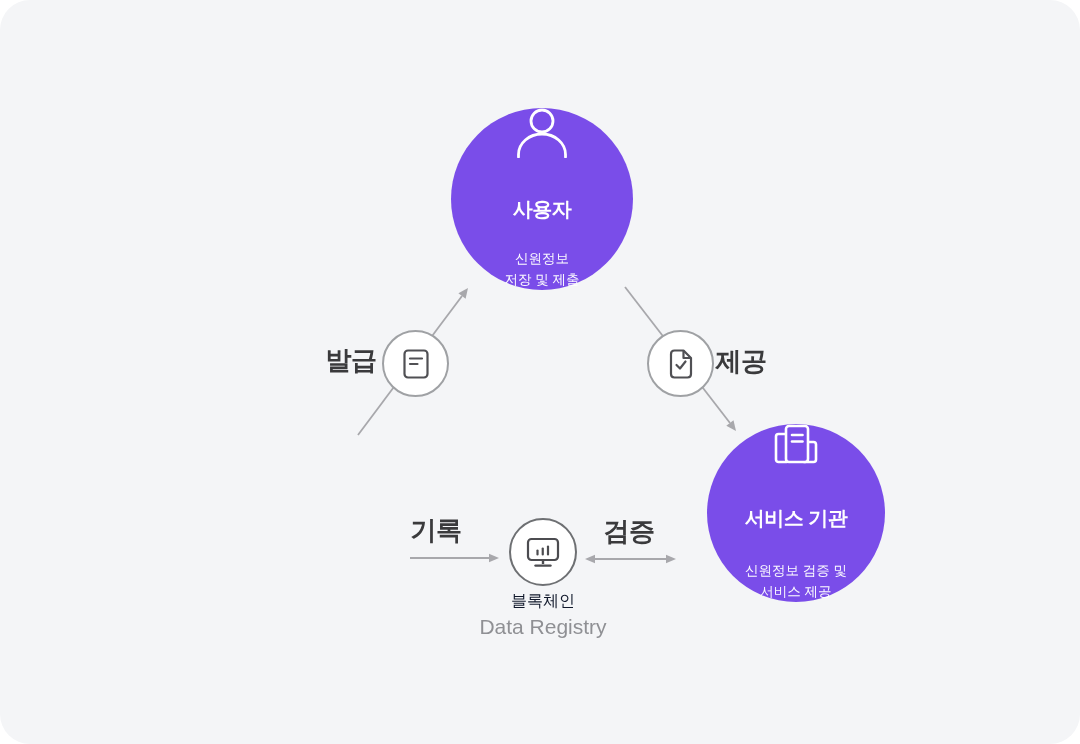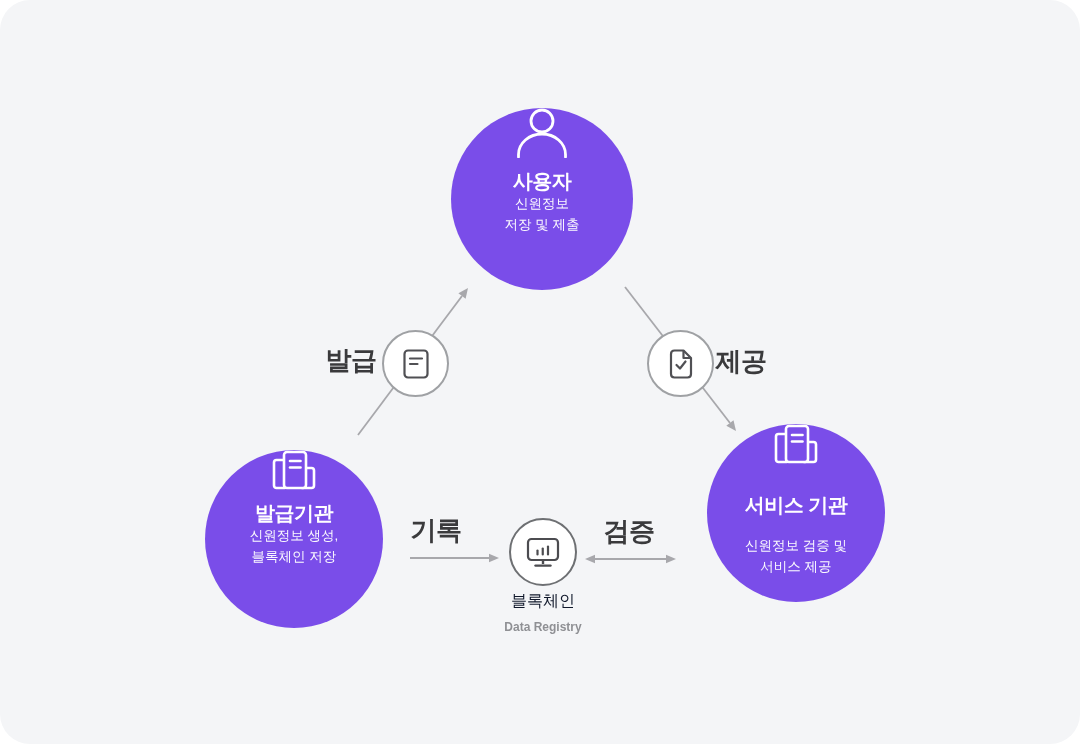--- a/index.html
+++ b/index.html
@@ -1,29 +1,29 @@
 <!DOCTYPE html>
 <html><head>
 <meta charset="utf-8">
 <style>
   * { margin:0; padding:0; box-sizing:border-box; }
   html,body { width:1080px; height:744px; background:#ffffff; font-family:"Liberation Sans","DejaVu Sans",sans-serif; overflow:hidden; }
   .panel { position:absolute; left:0; top:0; width:1080px; height:744px; background:#f4f5f7; border-radius:30px; overflow:hidden; }
   .connectors { position:absolute; left:0; top:0; z-index:1; }
-  .node { position:absolute; border-radius:50%; display:flex; flex-direction:column; align-items:center; justify-content:flex-start; text-align:center; z-index:2; }
+  .node { position:absolute; border-radius:50%; display:flex; flex-direction:column; align-items:center; justify-content:space-between; text-align:center; z-index:2; }
   .node.purple { background:#7a4de9; color:#ffffff; }
   .node .icn { margin-bottom:11px; display:block; }
   .node .title { font-size:20px; font-weight:700; letter-spacing:-0.5px; line-height:24px; }
   .node .subtitle { font-size:13.5px; font-weight:400; line-height:21px; opacity:0.97; }
   .mini { position:absolute; border-radius:50%; background:#ffffff; border:2px solid #9fa1a4; display:flex; align-items:center; justify-content:center; z-index:2; }
   .mini.registry { border:2.5px solid #6e7073; }
   .edge-label { position:absolute; transform:translate(-50%,-50%); font-size:26px; font-weight:600; color:#3a3a3c; letter-spacing:-0.5px; z-index:2; white-space:nowrap; }
   .registry-label { position:absolute; transform:translateX(-50%); text-align:center; z-index:2; white-space:nowrap; }
   .registry-label .ko { font-size:16px; font-weight:500; color:#0f172a; line-height:18px; }
-  .registry-label .en { font-size:12px; font-weight:700; color:#8f9094; line-height:18px; margin-top:8px;text-align:right; }
+  .registry-label .en { font-size:21px; font-weight:400; color:#8f9094; line-height:18px; margin-top:8px;text-align:right; }
   #node-user    { left:451px; top:108px; width:182px; height:182px; }
   #node-issuer  { left:205px; top:450px; width:178px; height:178px; }
   #node-service { left:707px; top:424px; width:178px; height:178px;gap:18px; }
   #mini-issue   { left:382px; top:330px; width:67px; height:67px; }
   #mini-provide { left:647px; top:330px; width:67px; height:67px; }
   #mini-registry{ left:509px; top:518px; width:68px; height:68px; }
   #label-issue  { left:351px; top:360px; }
   #label-provide{ left:741px; top:361px; }
   #label-record { left:436px; top:530px; }
   #label-verify { left:629px; top:531px; }
@@ -59,34 +59,20 @@
       <circle cx="28" cy="13" r="11" fill="none" stroke="#ffffff" stroke-width="2.8"></circle>
       <path d="M4.5 49 V46.5 A23.5 20.5 0 0 1 51.5 46.5 V49" fill="none" stroke="#ffffff" stroke-width="2.8" stroke-linecap="round"></path>
     </svg>
     <div class="title">사용자</div>
     <div class="subtitle">
       <div>신원정보</div>
       <div>저장 및 제출</div>
     </div>
   </div>
 
-  <div class="node purple" id="node-issuer">
-    <svg class="icn" width="44" height="40" viewBox="0 0 44 40">
-      <rect x="2" y="10" width="13" height="28" rx="2.5" fill="none" stroke="#ffffff" stroke-width="2.6"></rect>
-      <rect x="28" y="18" width="14" height="20" rx="2.5" fill="none" stroke="#ffffff" stroke-width="2.6"></rect>
-      <rect x="12" y="2" width="22" height="36" rx="3" fill="#7a4de9" stroke="#ffffff" stroke-width="2.6"></rect>
-      <line x1="18" y1="11" x2="28.5" y2="11" stroke="#ffffff" stroke-width="2.6" stroke-linecap="round"></line>
-      <line x1="18" y1="17.5" x2="28.5" y2="17.5" stroke="#ffffff" stroke-width="2.6" stroke-linecap="round"></line>
-    </svg>
-    <div class="title">발급기관</div>
-    <div class="subtitle">
-      <div>신원정보 생성,</div>
-      <div>블록체인 저장</div>
-    </div>
-  </div>
 
   <div class="node purple" id="node-service">
     <svg class="icn" width="44" height="40" viewBox="0 0 44 40">
       <rect x="2" y="10" width="13" height="28" rx="2.5" fill="none" stroke="#ffffff" stroke-width="2.6"></rect>
       <rect x="28" y="18" width="14" height="20" rx="2.5" fill="none" stroke="#ffffff" stroke-width="2.6"></rect>
       <rect x="12" y="2" width="22" height="36" rx="3" fill="#7a4de9" stroke="#ffffff" stroke-width="2.6"></rect>
       <line x1="18" y1="11" x2="28.5" y2="11" stroke="#ffffff" stroke-width="2.6" stroke-linecap="round"></line>
       <line x1="18" y1="17.5" x2="28.5" y2="17.5" stroke="#ffffff" stroke-width="2.6" stroke-linecap="round"></line>
     </svg>
     <div class="title">서비스 기관</div>

